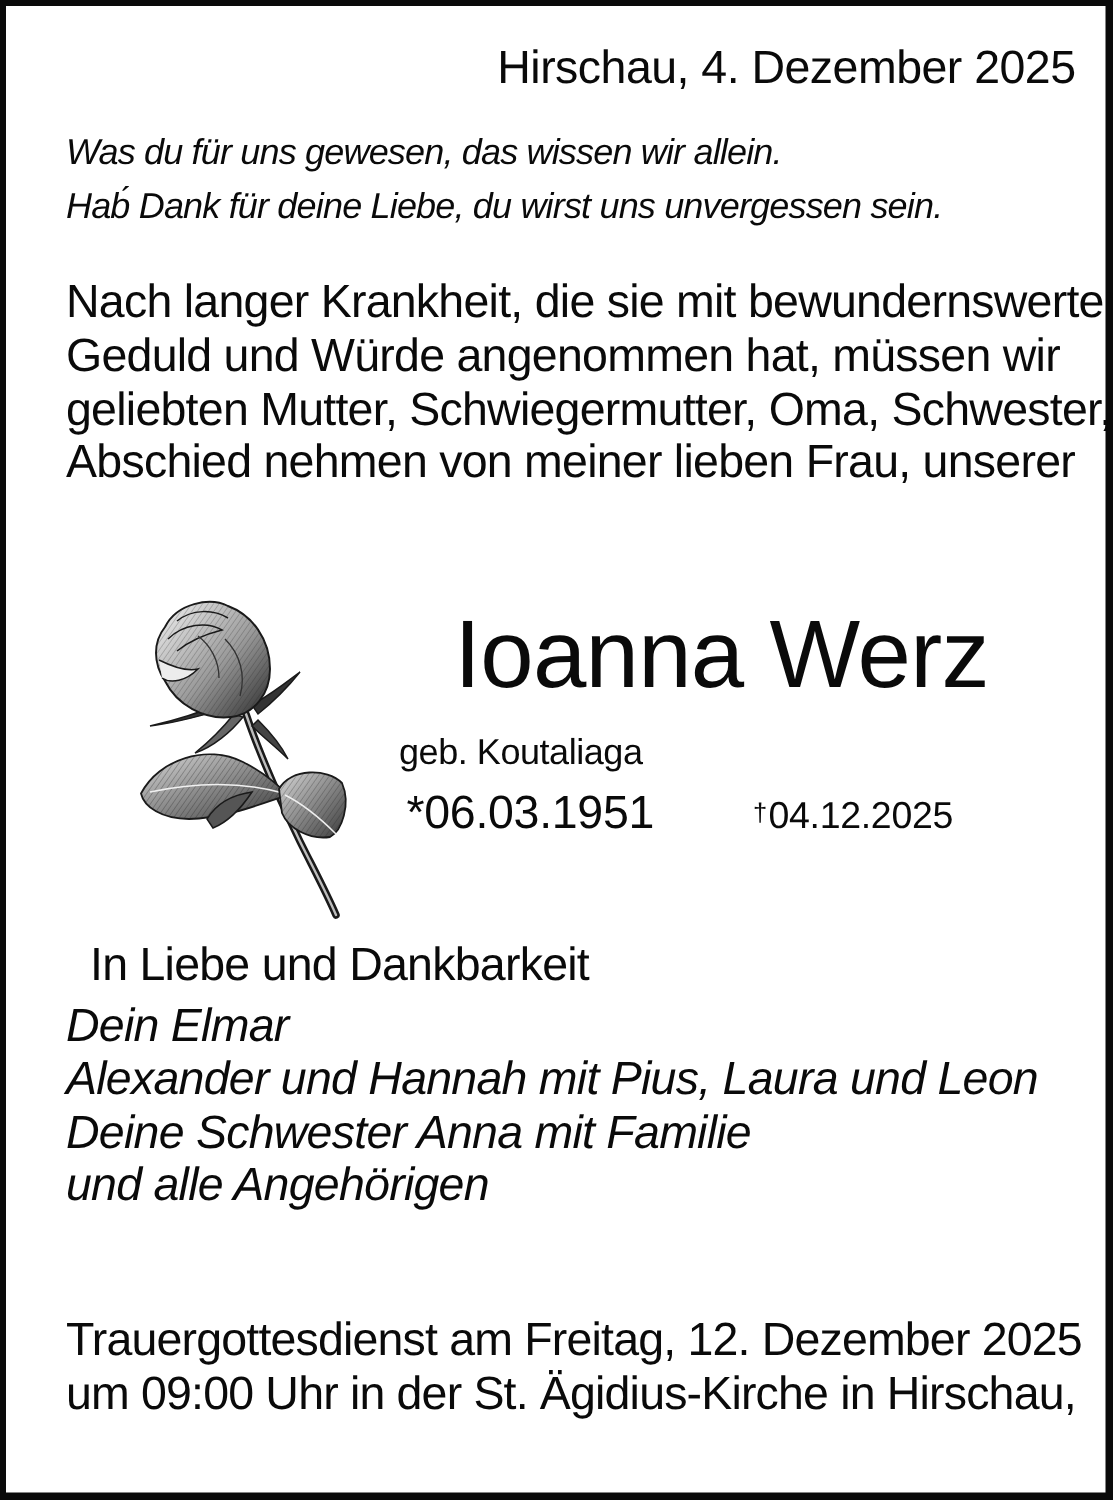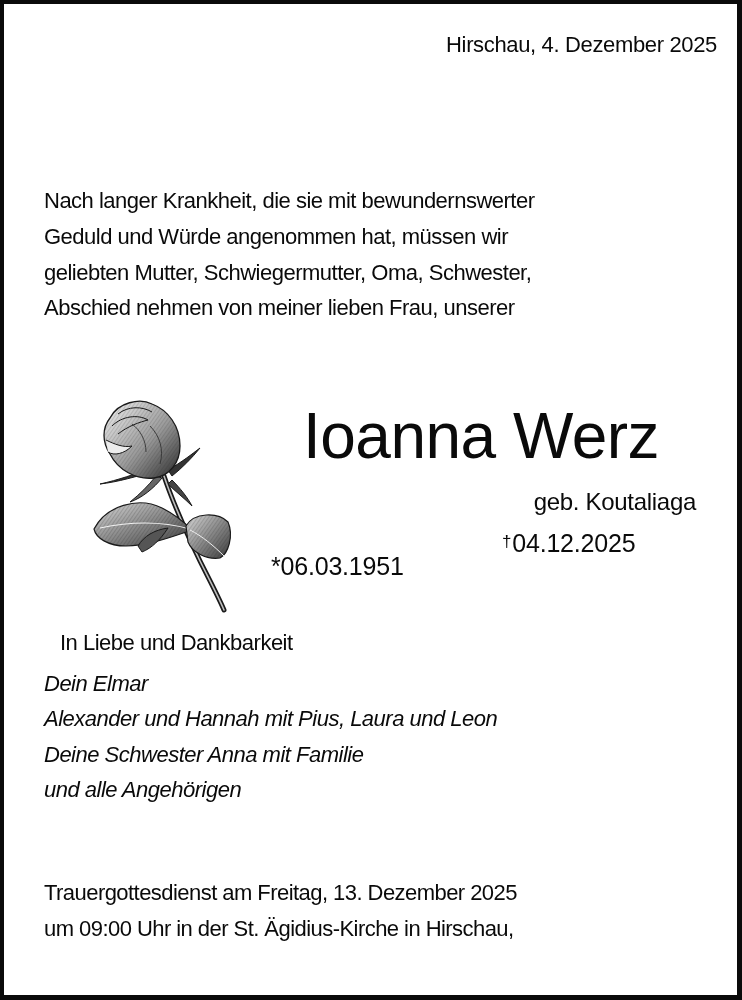--- a/index.html
+++ b/index.html
@@ -22,21 +22,21 @@
       box-sizing: border-box;
       border-top: 4px solid #0a0a0a;
       border-left: 4px solid #0a0a0a;
       border-right: 5px solid #0a0a0a;
       border-bottom: 5px solid #0a0a0a;
       background: #ffffff;
     }
     .txt {
       position: absolute;
       white-space: nowrap;
-      font-size: 22px;
+      font-size: 31px;
       line-height: 36px;
       letter-spacing: -0.35px;
     }
     .date-line {
       right: 20px;
       top: 23px;
       text-align: right;
     }
     .verse {
       left: 40px;
@@ -70,31 +70,31 @@
       font-size: 64px;
       line-height: 80px;
       letter-spacing: -0.5px;
       white-space: nowrap;
     }
     .maiden {
       position: absolute;
       left: 262px;
       top: 480px;
       width: 430px;
-      text-align: right;
+      text-align: left;
       font-size: 24px;
       line-height: 36px;
       letter-spacing: -0.3px;
       white-space: nowrap;
     }
     .birth {
       position: absolute;
       left: 267px;
-      top: 544px;
-      font-size: 25px;
+      top: 520px;
+      font-size: 31px;
       line-height: 36px;
       letter-spacing: -0.2px;
       white-space: nowrap;
     }
     .death {
       position: absolute;
       left: 498px;
       top: 520px;
       font-size: 25px;
       line-height: 36px;
@@ -124,20 +124,24 @@
     }
     .service div { height: 35.6px; }
   </style>
 </head>
 <body>
 
 <div class="frame">
 
   <div class="txt date-line">Hirschau, 4. Dezember 2025</div>
 
+  <div class="txt verse">
+    <div>Was du für uns gewesen, das wissen wir allein.</div>
+    <div>Hab́ Dank für deine Liebe, du wirst uns unvergessen sein.</div>
+  </div>
 
   <div class="txt intro">
     <div>Nach langer Krankheit, die sie mit bewundernswerter</div>
     <div>Geduld und Würde angenommen hat, müssen wir</div>
     <div>geliebten Mutter, Schwiegermutter, Oma, Schwester,</div>
     <div>Abschied nehmen von meiner lieben Frau, unserer</div>
   </div>
 
   <svg class="rose" viewBox="0 0 145 220" xmlns="http://www.w3.org/2000/svg">
     <defs>
@@ -189,17 +193,17 @@
   <div class="txt closing">In Liebe und Dankbarkeit</div>
 
   <div class="txt signers">
     <div>Dein Elmar</div>
     <div>Alexander und Hannah mit Pius, Laura und Leon</div>
     <div>Deine Schwester Anna mit Familie</div>
     <div>und alle Angehörigen</div>
   </div>
 
   <div class="txt service">
-    <div>Trauergottesdienst am Freitag, 13. Dezember 2025</div>
+    <div>Trauergottesdienst am Freitag, 12. Dezember 2025</div>
     <div>um 09:00 Uhr in der St. Ägidius-Kirche in Hirschau,</div>
   </div>
 
 </div>
 
 </body></html>

